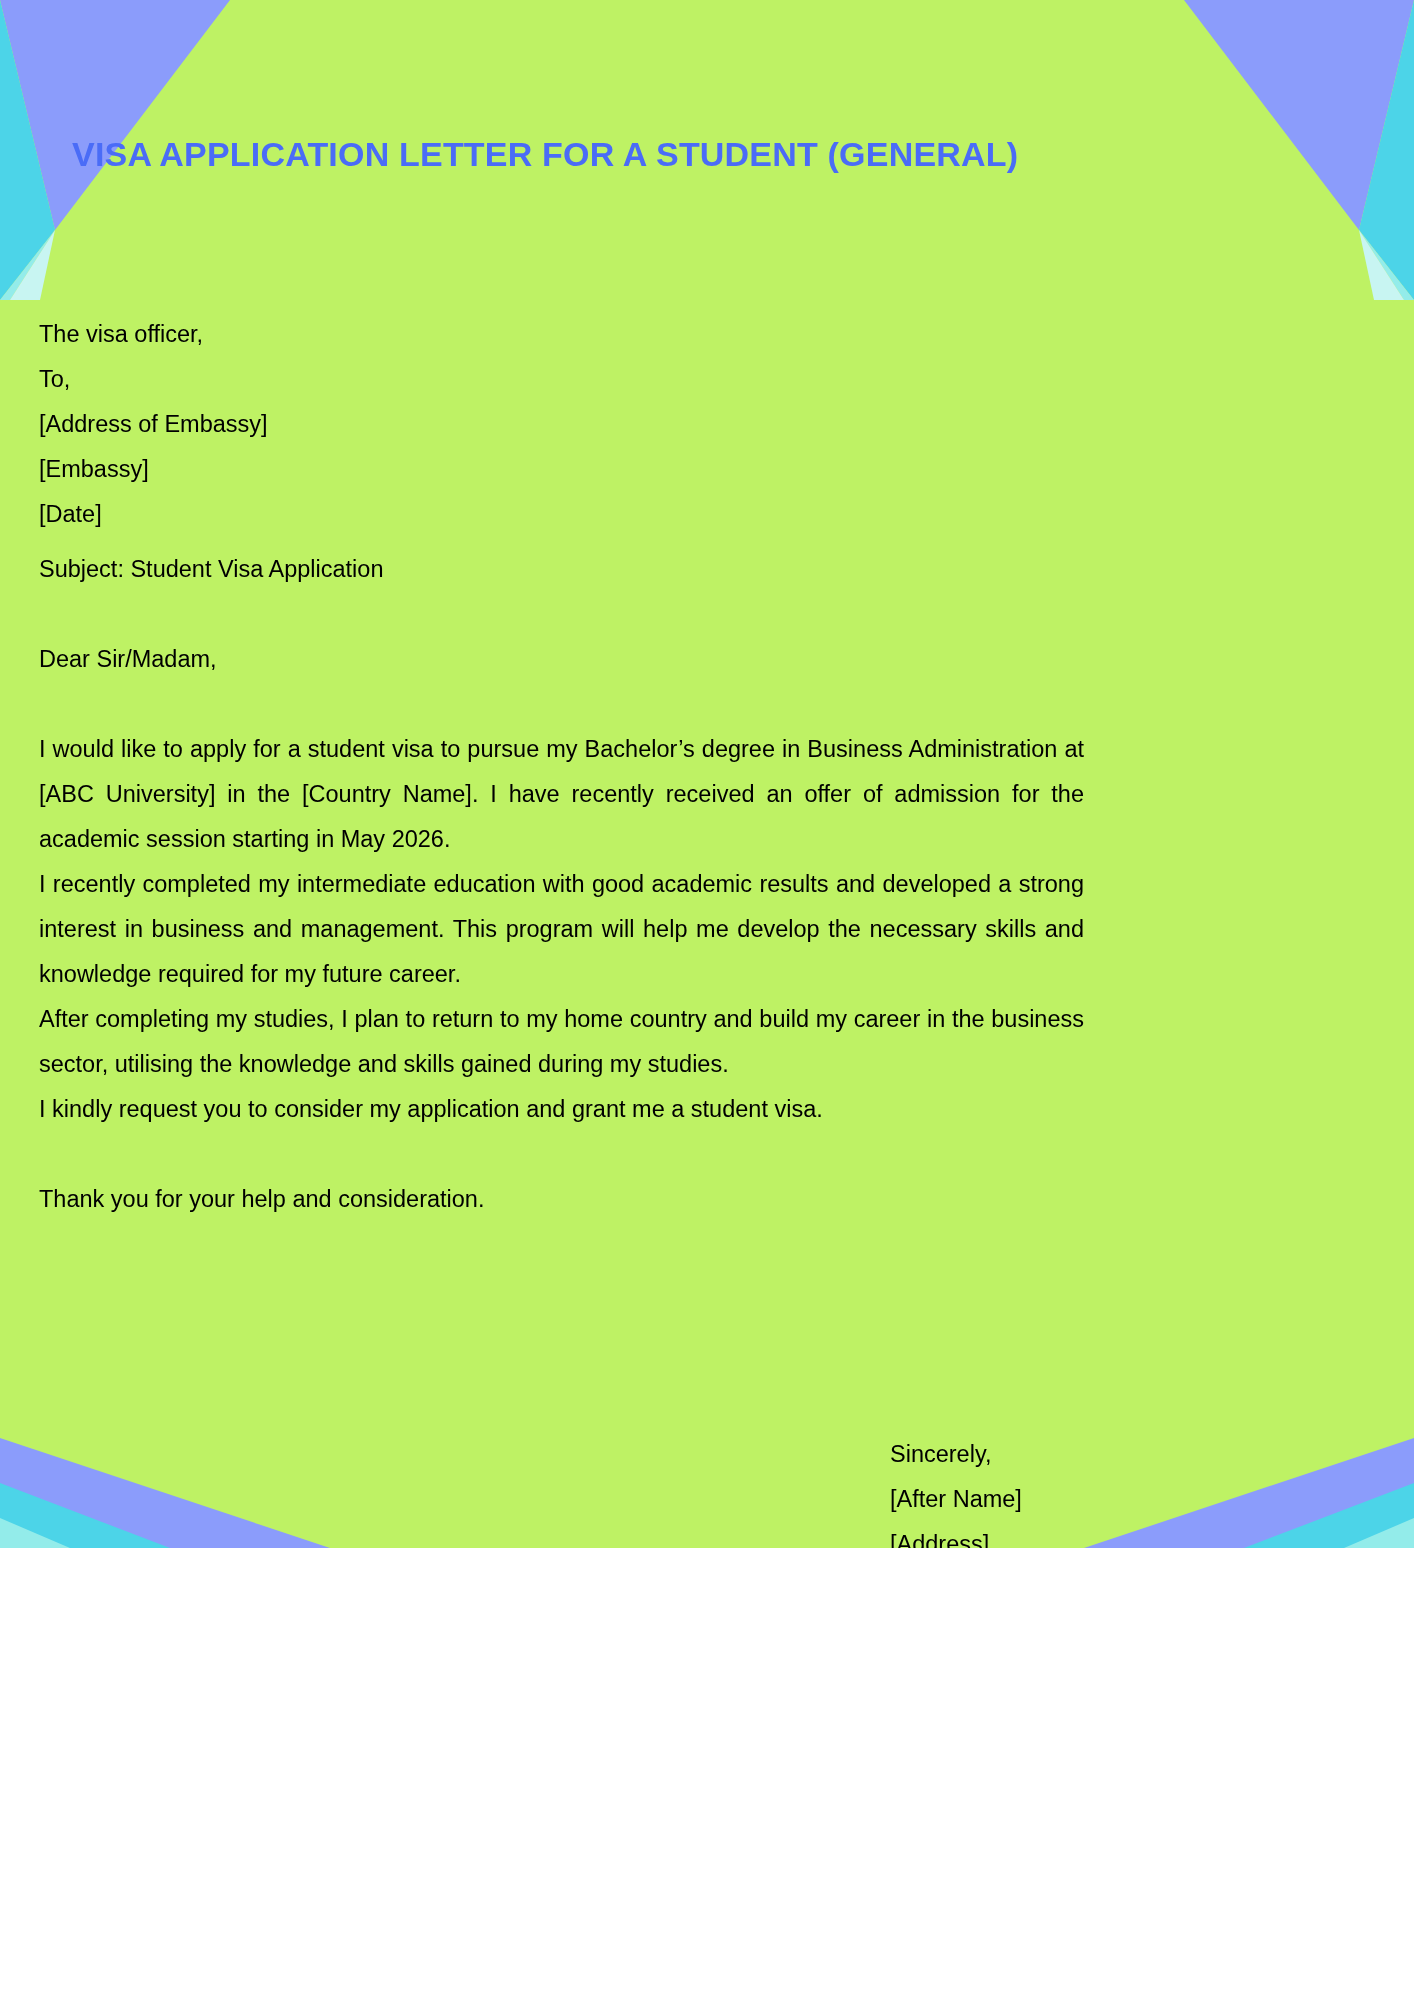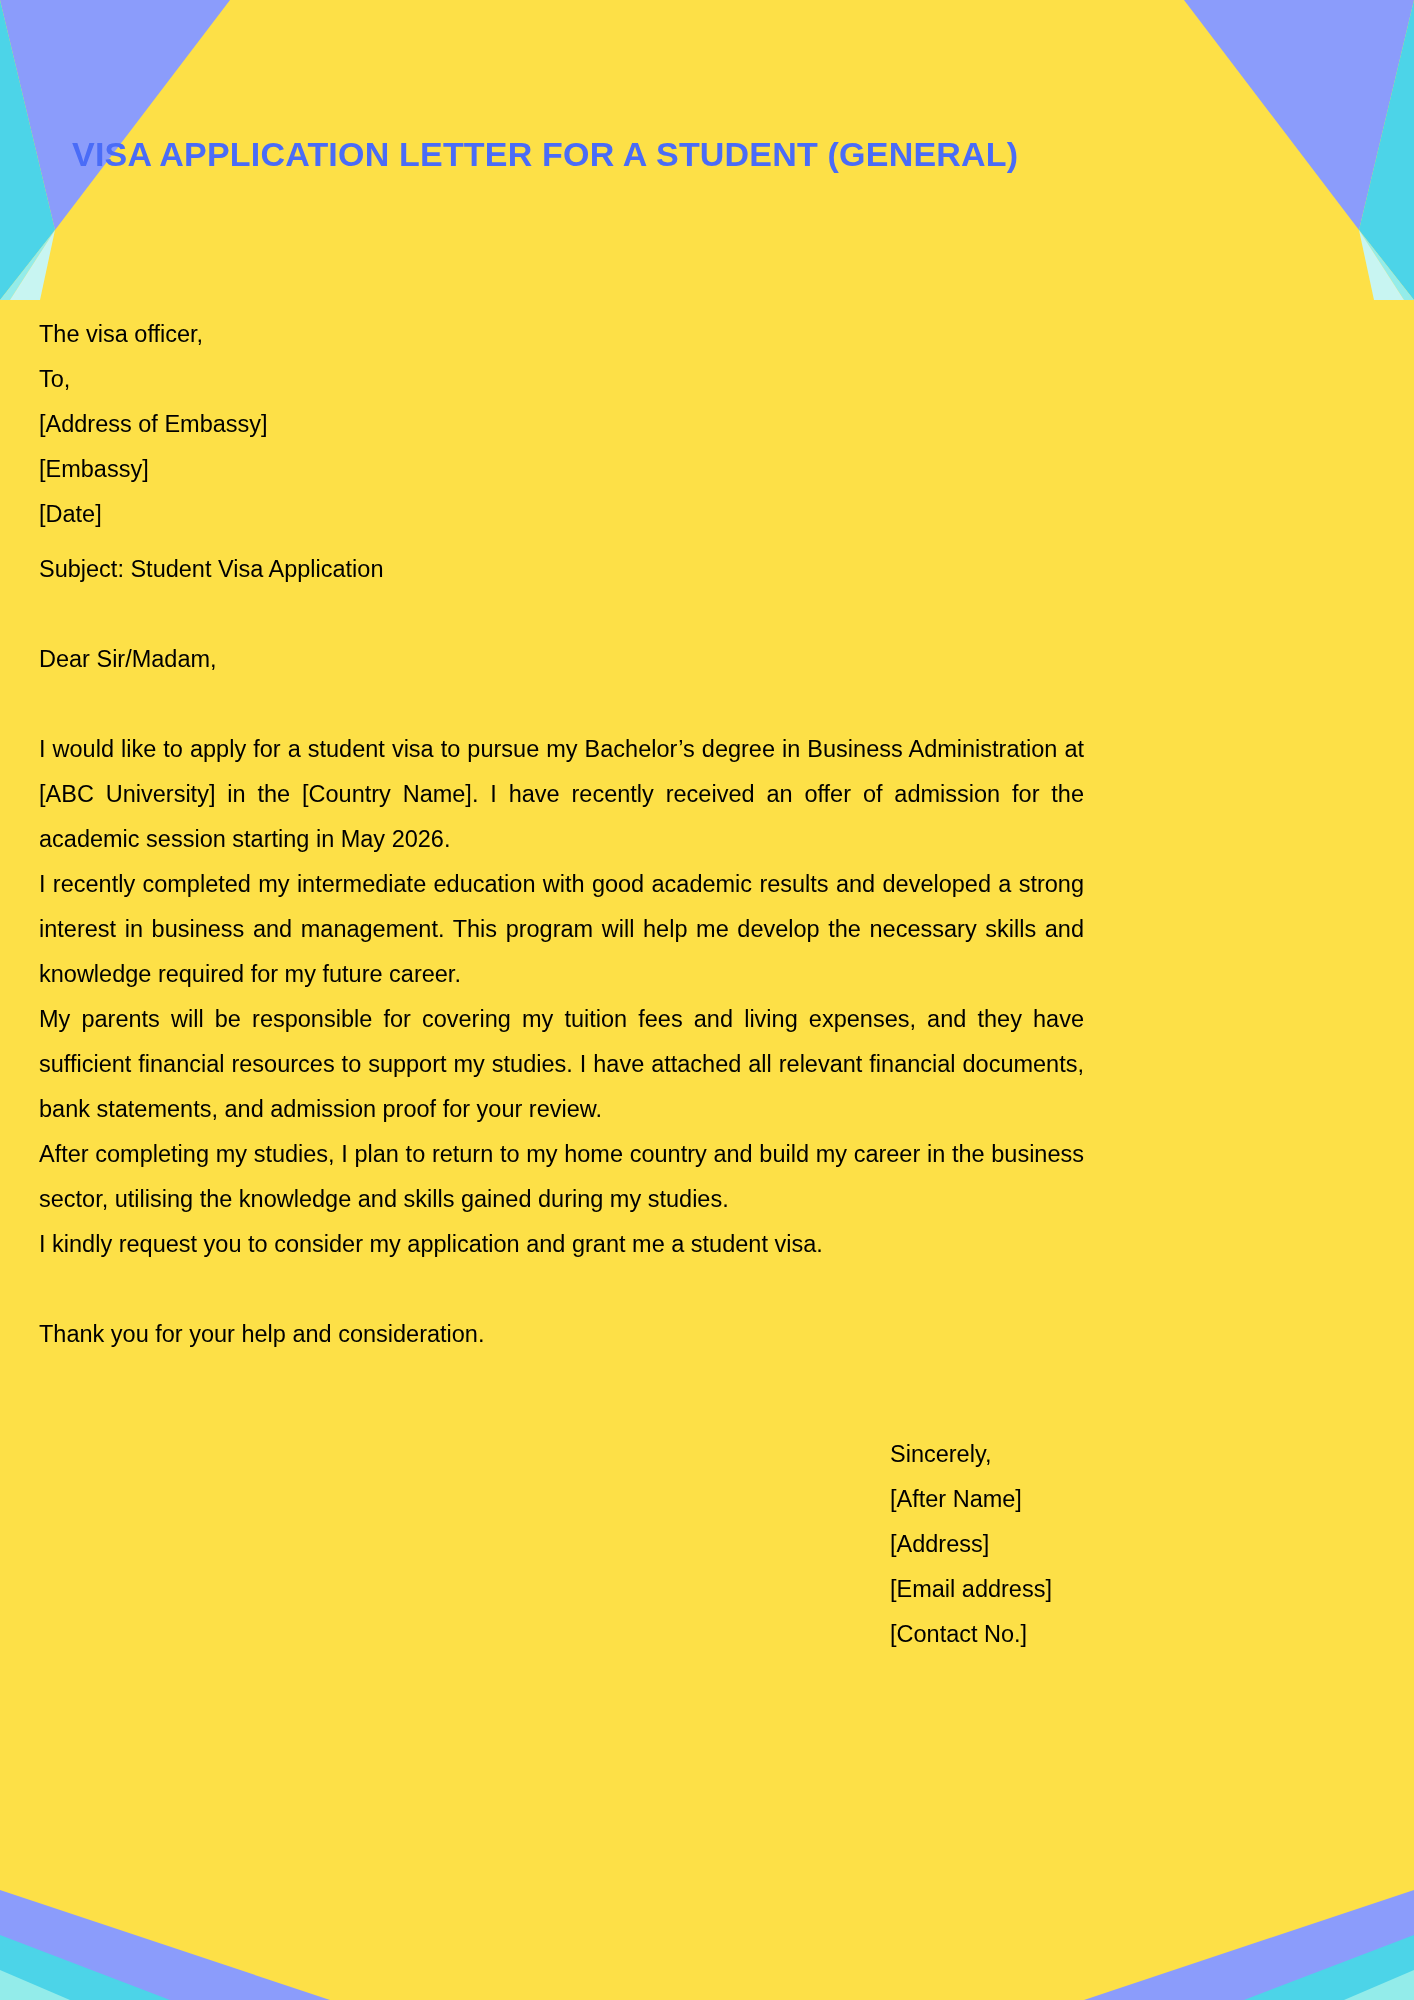--- a/index.html
+++ b/index.html
@@ -3,22 +3,22 @@
 <meta charset="utf-8">
 <style>
   html, body {
     margin: 0;
     padding: 0;
     background: #ffffff;
   }
   .page {
     position: relative;
     width: 1414px;
-    height: 2000px;
-    background: #fde047;
+    height: 1548px;
+    background: #bef264;
     overflow: hidden;
     font-family: "Liberation Sans", sans-serif;
   }
 
   
   .corner {
     position: absolute;
     width: 280px;
     height: 300px;
     pointer-events: none;
@@ -134,21 +134,20 @@
       <span class="addr-line">[Embassy]</span>
       <span class="addr-line">[Date]</span>
     </div>
 
     <span class="subject">Subject: Student Visa Application</span>
 
     <span class="salutation">Dear Sir/Madam,</span>
 
     <p class="para first">I would like to apply for a student visa to pursue my Bachelor’s degree in Business Administration at [ABC University] in the [Country Name]. I have recently received an offer of admission for the academic session starting in May 2026.</p>
     <p class="para">I recently completed my intermediate education with good academic results and developed a strong interest in business and management. This program will help me develop the necessary skills and knowledge required for my future career.</p>
-    <p class="para">My parents will be responsible for covering my tuition fees and living expenses, and they have sufficient financial resources to support my studies. I have attached all relevant financial documents, bank statements, and admission proof for your review.</p>
     <p class="para">After completing my studies, I plan to return to my home country and build my career in the business sector, utilising the knowledge and skills gained during my studies.</p>
     <p class="para">I kindly request you to consider my application and grant me a student visa.</p>
 
     <span class="closing">Thank you for your help and consideration.</span>
   </div>
 
   <div class="signature">
     <span class="sig-line">Sincerely,</span>
     <span class="sig-line">[After Name]</span>
     <span class="sig-line">[Address]</span>

